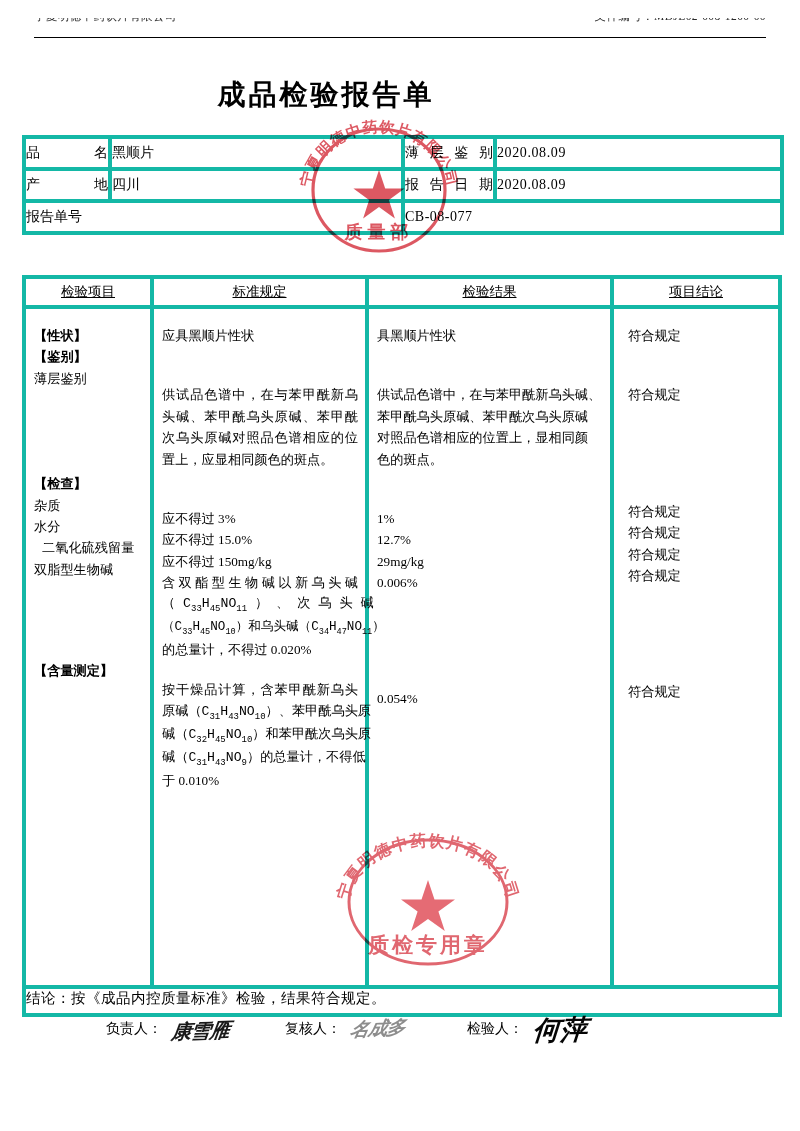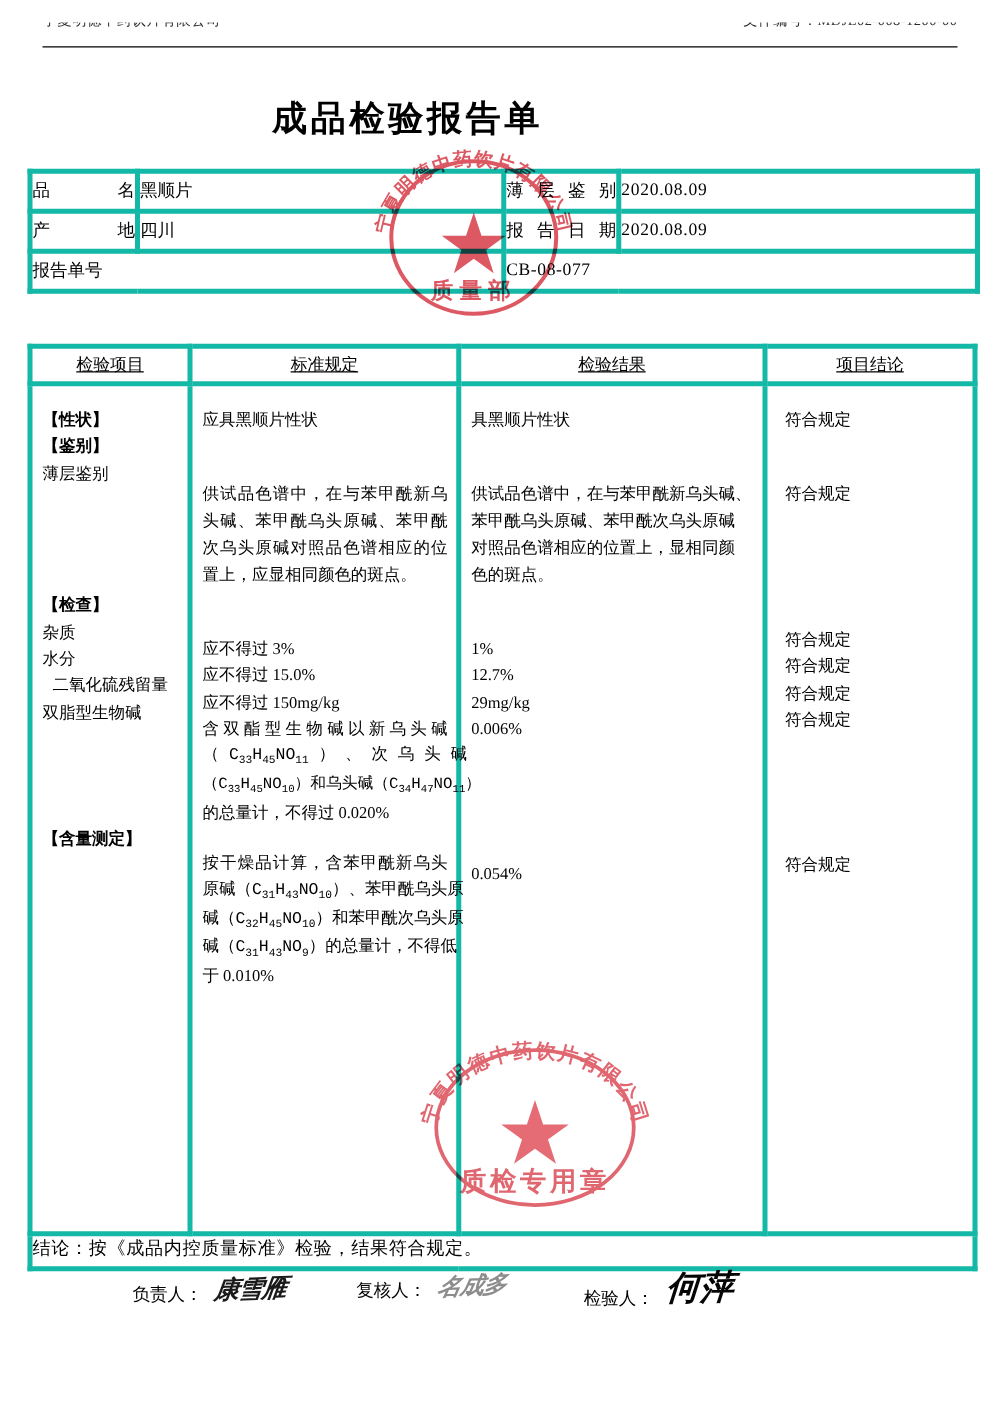--- a/index.html
+++ b/index.html
@@ -145,21 +145,21 @@
   .sign-row {
     position: absolute;
     left: 22px;
     top: 1012px;
     width: 758px;
     height: 56px;
     display: flex;
     align-items: flex-start;
     font-size: 14px;
   }
-  .sign-block { position: relative; display: flex; align-items: flex-end; }
+  .sign-block { position: relative; display: flex; align-items: flex-start; }
   .sign-label { padding-top: 8px; white-space: nowrap; }
   .sign-name {
     padding-left: 10px;
     font-family: "DejaVu Serif", serif;
     font-style: italic;
     font-weight: bold;
     transform: skewX(-9deg) rotate(-2deg);
   }
   .sig-a { font-size: 20px; color: #1a1a1a; padding-top: 6px; letter-spacing: -1px; }
   .sig-b { font-size: 19px; color: #8d8d8d; padding-top: 4px; letter-spacing: -1px; transform: skewX(-14deg) rotate(-3deg); }

